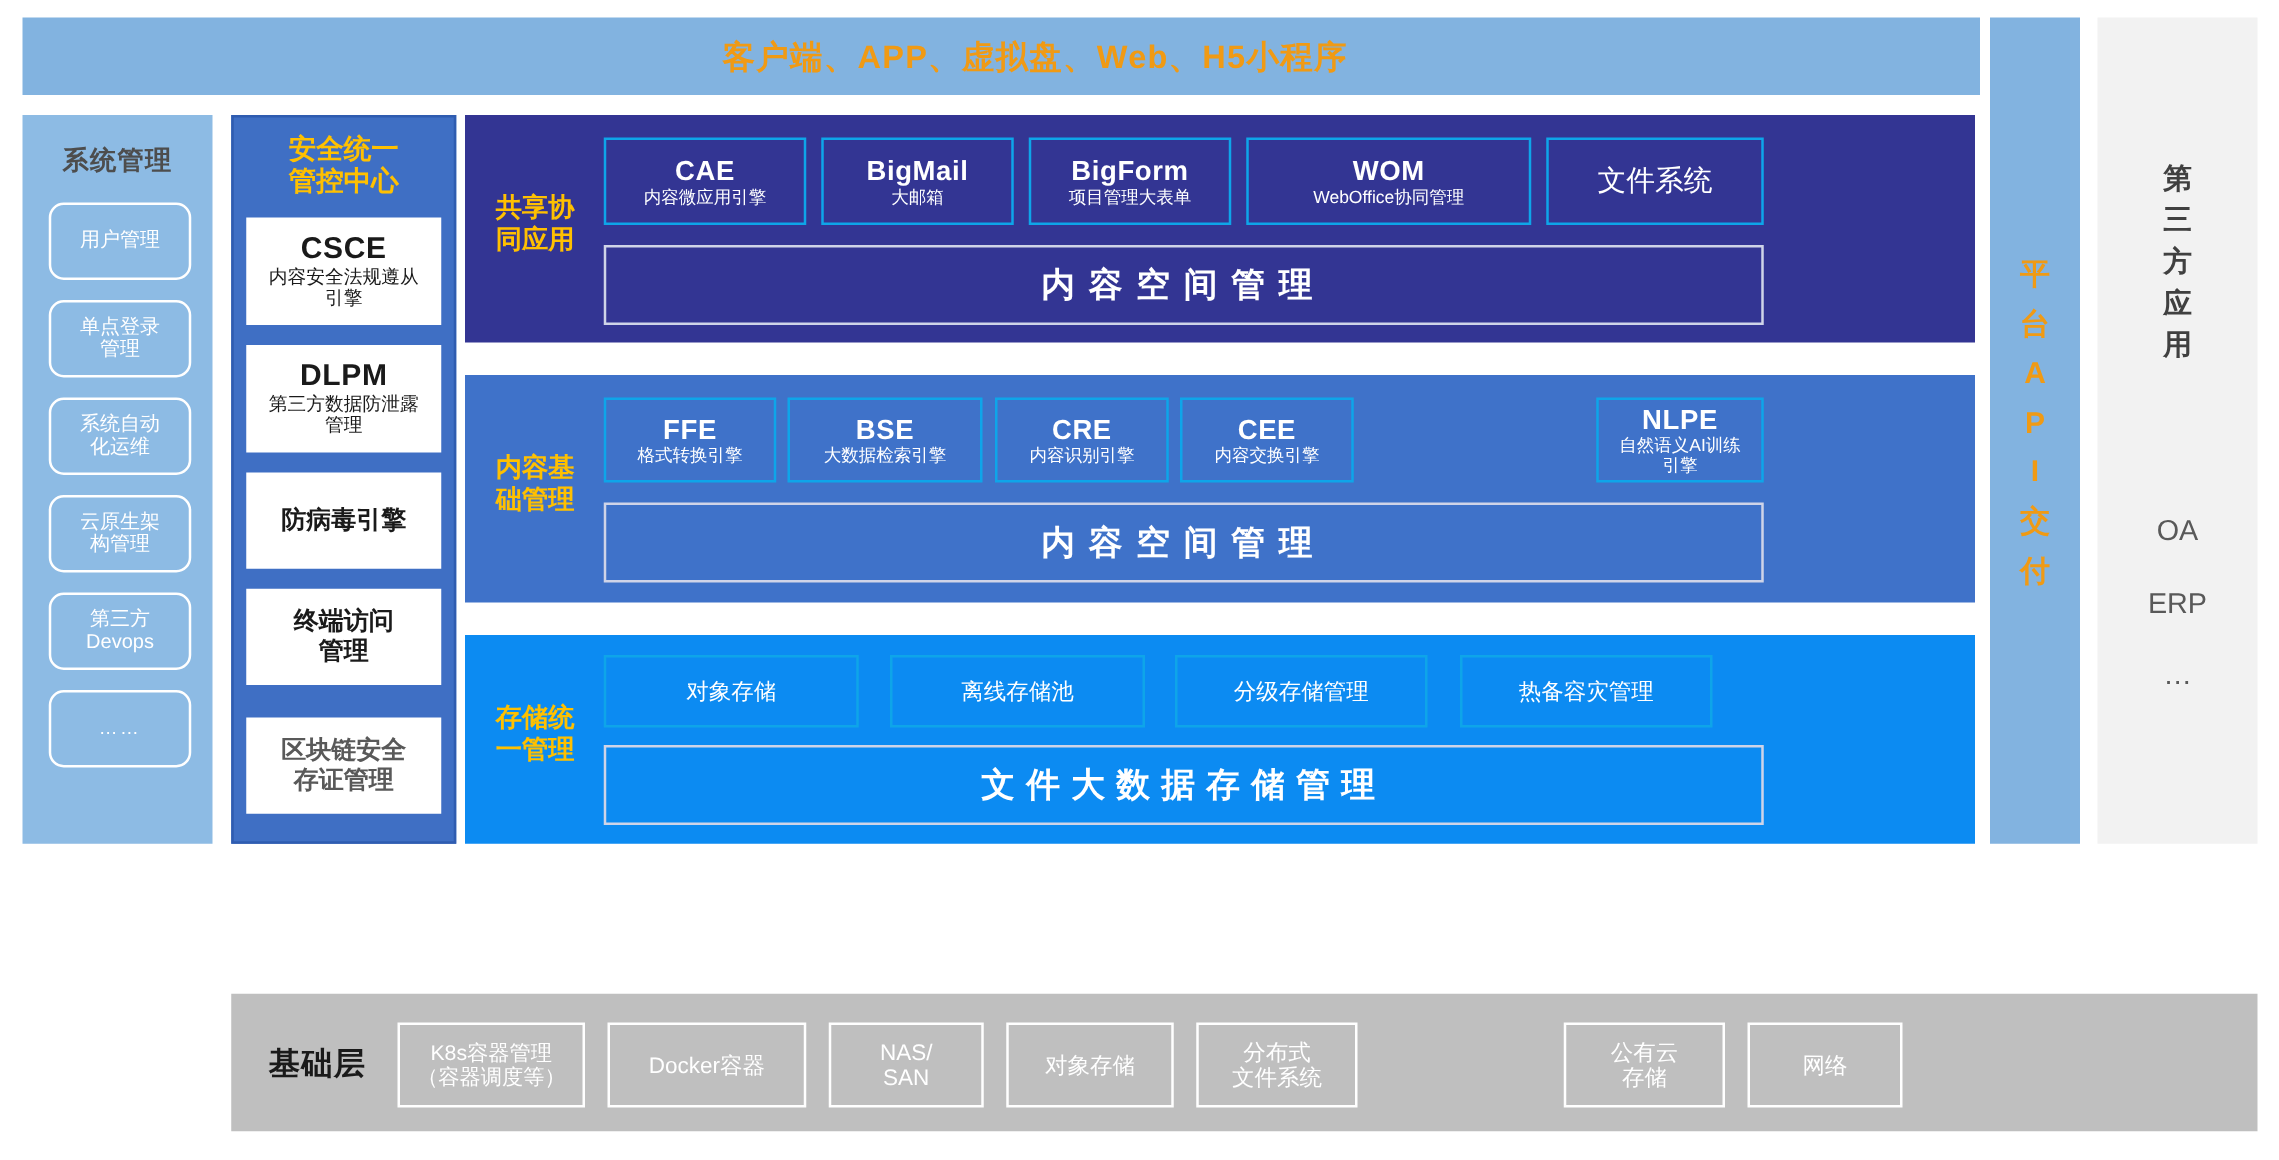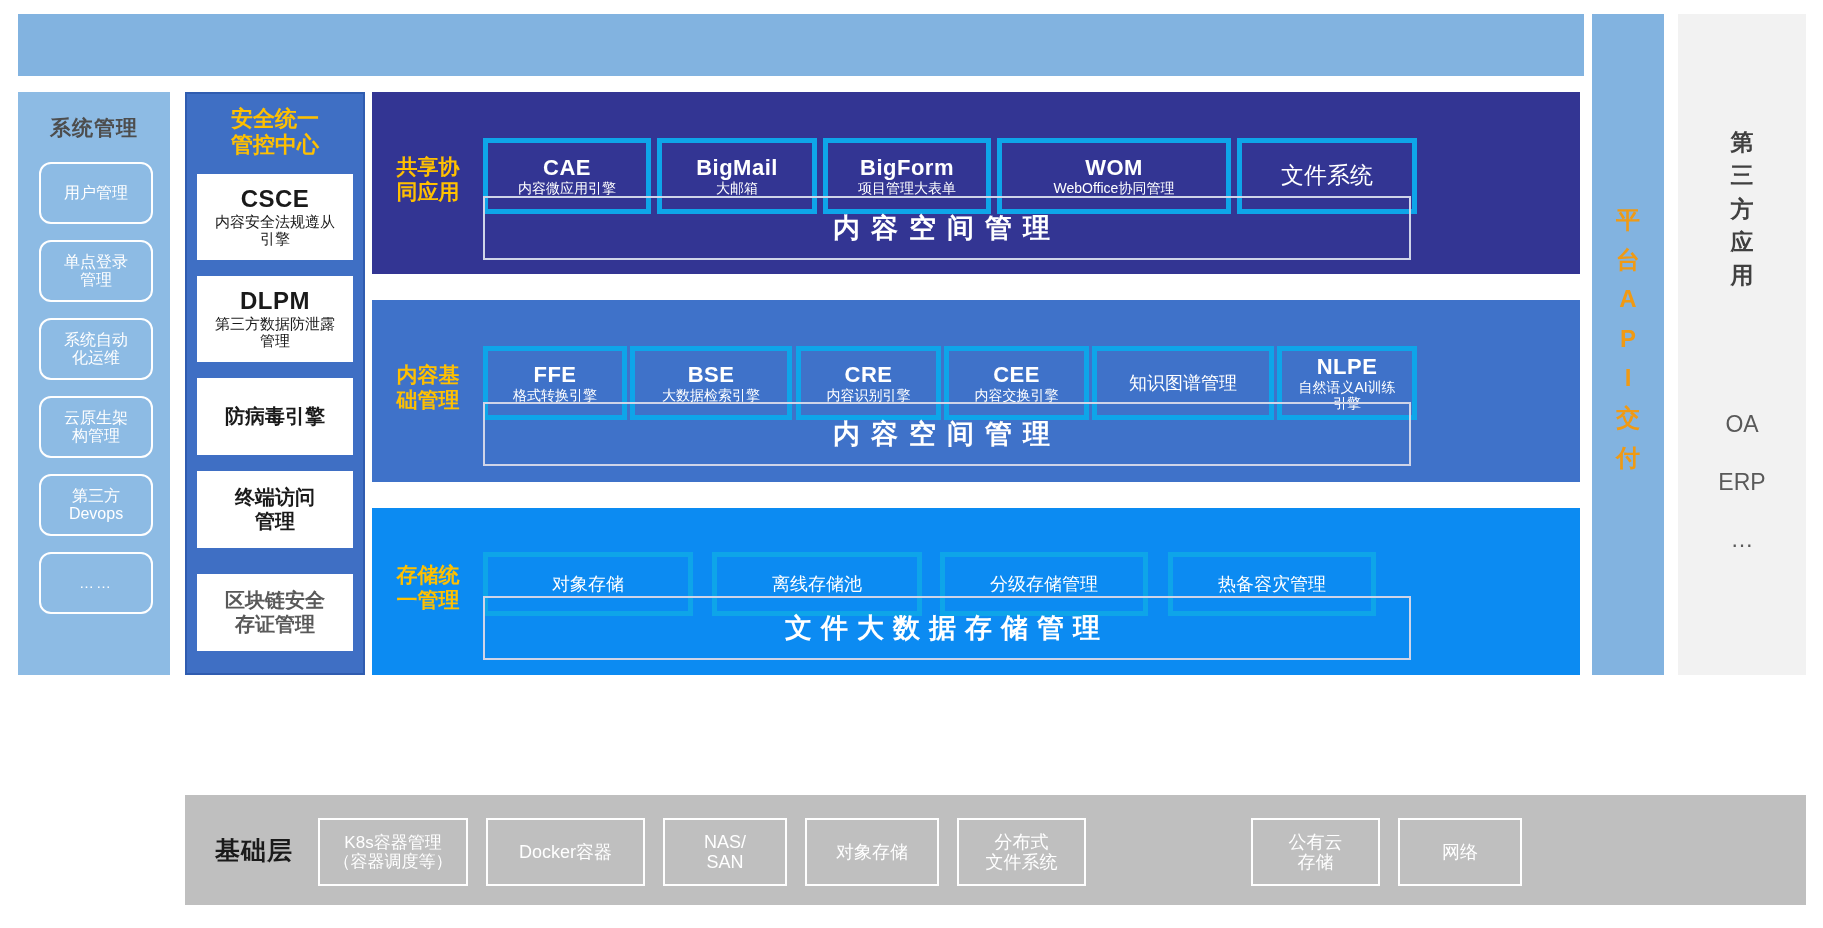--- a/index.html
+++ b/index.html
@@ -37,21 +37,21 @@
   .sec-cn-grey{color:#595959;}
 
   
   #band-collab{left:372px;top:92px;width:1208px;height:182px;background:#333593;}
   #band-content{left:372px;top:300px;width:1208px;height:182px;background:#3f72c9;}
   #band-storage{left:372px;top:508px;width:1208px;height:167px;background:#0c8bf2;}
   #band-content-outer{left:372px;top:288px;width:1208px;height:206px;background:#ffffff;}
   #band-storage-outer{left:372px;top:494px;width:1208px;height:192px;background:#ffffff;}
 
   .band-label{position:absolute;color:#ffc000;font-weight:bold;font-size:21px;line-height:1.2;text-align:center;}
-  .tile{position:absolute;border:5px solid #0ea5e9;color:#ffffff;margin-top:28px;}
+  .tile{position:absolute;border:2px solid #0ea5e9;color:#ffffff;}
   .tile-abbr{font-weight:bold;font-size:22px;letter-spacing:.5px;}
   .tile-sub{font-size:14px;line-height:1.15;}
   .tile-cn{font-size:18px;}
   .wide-bar{position:absolute;border:2px solid #cfd4e8;color:#ffffff;font-weight:bold;
       font-size:27px;letter-spacing:11px;}
 
   
   #apicol{left:1592px;top:14px;width:72px;height:661px;background:#82b3e0;}
   #apicol-text{position:absolute;left:0;top:186px;width:72px;text-align:center;color:#f09a14;
       font-weight:bold;font-size:24px;line-height:1.65;}
@@ -66,20 +66,21 @@
   #infra-title{position:absolute;left:30px;top:0;height:110px;display:flex;align-items:center;
       color:#1a1a1a;font-weight:bold;font-size:25px;letter-spacing:1px;}
   .infra-tile{position:absolute;top:23px;height:64px;border:2px solid #ffffff;color:#ffffff;font-size:18px;}
 </style>
 </head>
 <body>
 
 <div id="stage">
 
   <div class="abs" id="top-banner">
+    <span id="top-clients">客户端、APP、虚拟盘、Web、H5小程序</span>
   </div>
 
   <div class="abs" id="sysmgmt">
     <div id="sysmgmt-title">系统管理</div>
     <div class="sys-item ctr" style="top:70px;height:58px;">
         <span>用户管理</span>
       </div>
     <div class="sys-item ctr" style="top:148px;height:58px;">
         <span>单点登录<br>管理</span>
       </div>
@@ -159,23 +160,20 @@
       <span class="tile-sub">大数据检索引擎</span>
     </div>
     <div class="tile ctr col" style="left:424px;top:18px;width:135px;height:64px;">
       <span class="tile-abbr">CRE</span>
       <span class="tile-sub">内容识别引擎</span>
     </div>
     <div class="tile ctr col" style="left:572px;top:18px;width:135px;height:64px;">
       <span class="tile-abbr">CEE</span>
       <span class="tile-sub">内容交换引擎</span>
     </div>
-    <div class="tile ctr tile-cn" style="left:720px;top:18px;width:172px;height:64px;">
-      <span>知识图谱管理</span>
-    </div>
     <div class="tile ctr col" style="left:905px;top:18px;width:130px;height:64px;">
       <span class="tile-abbr">NLPE</span>
       <span class="tile-sub">自然语义AI训练<br>引擎</span>
     </div>
 
     <div class="wide-bar ctr" style="left:111px;top:102px;width:924px;height:60px;">
       <span>内容空间管理</span>
     </div>
   </div>
 

